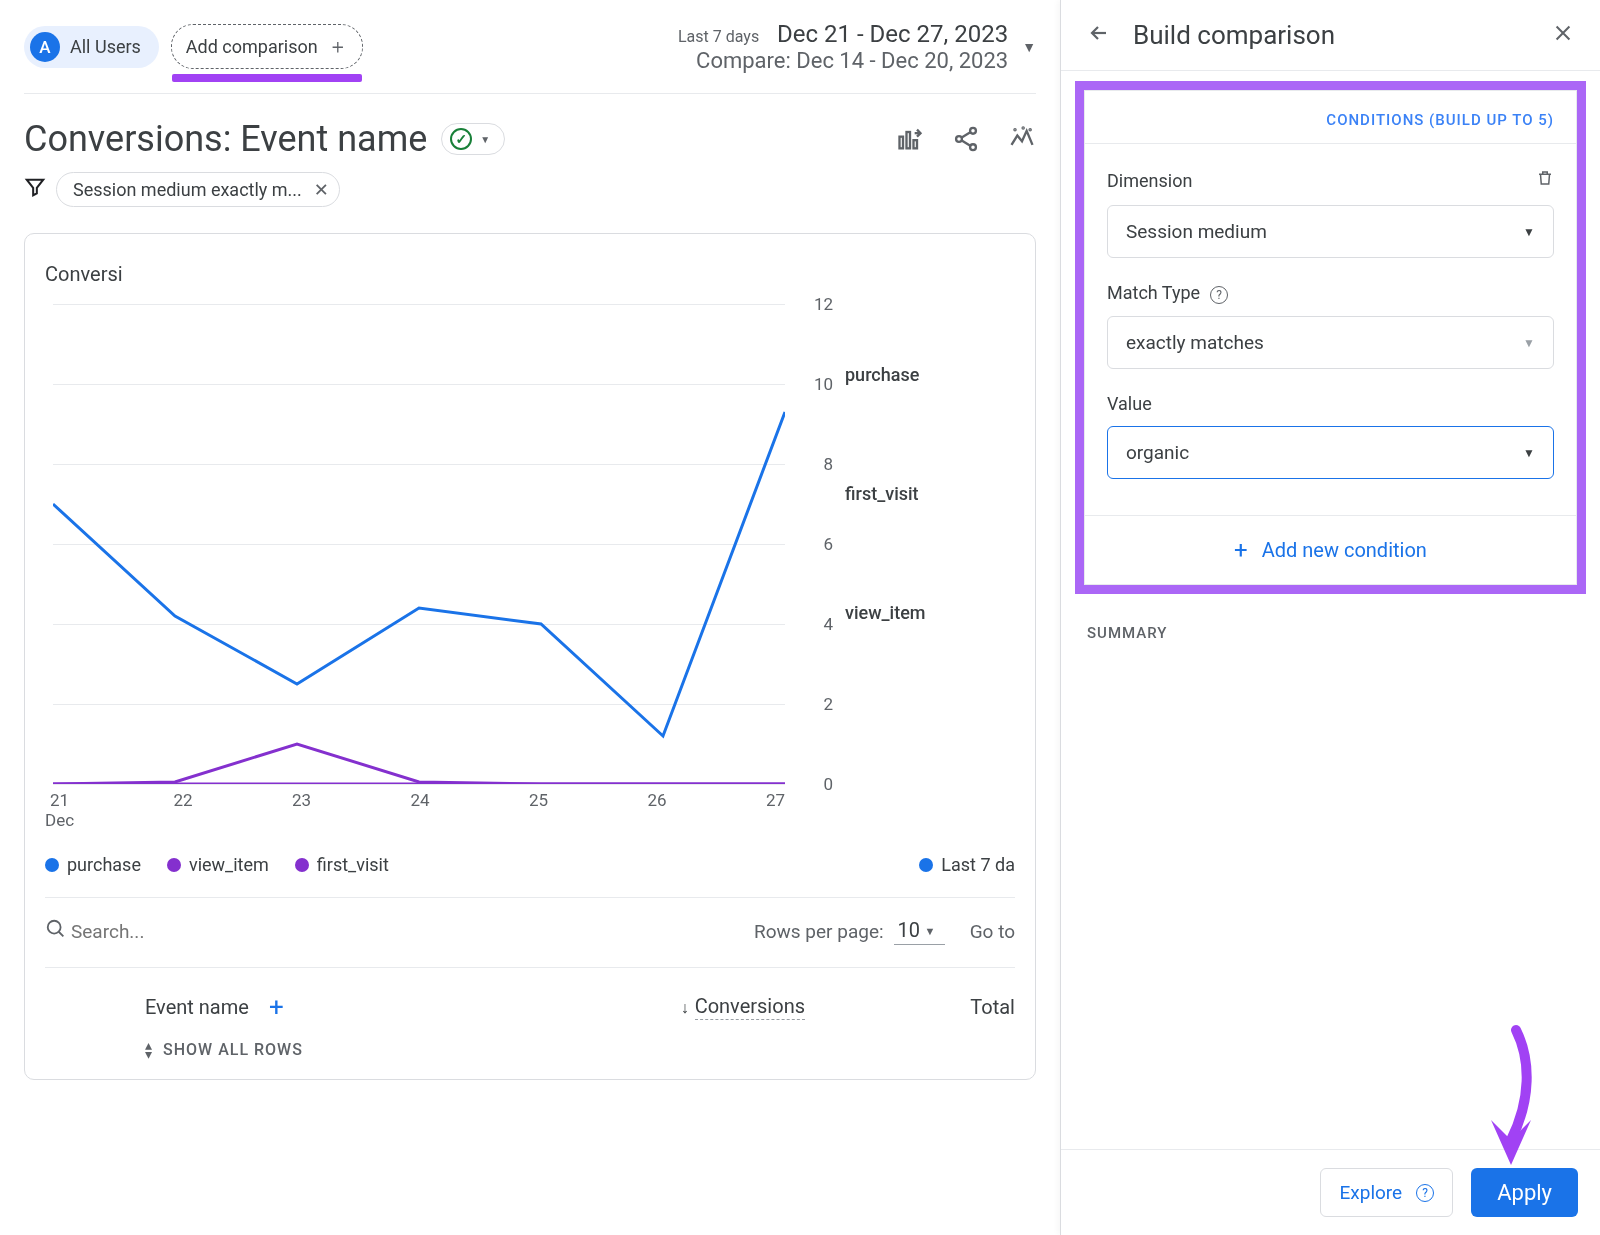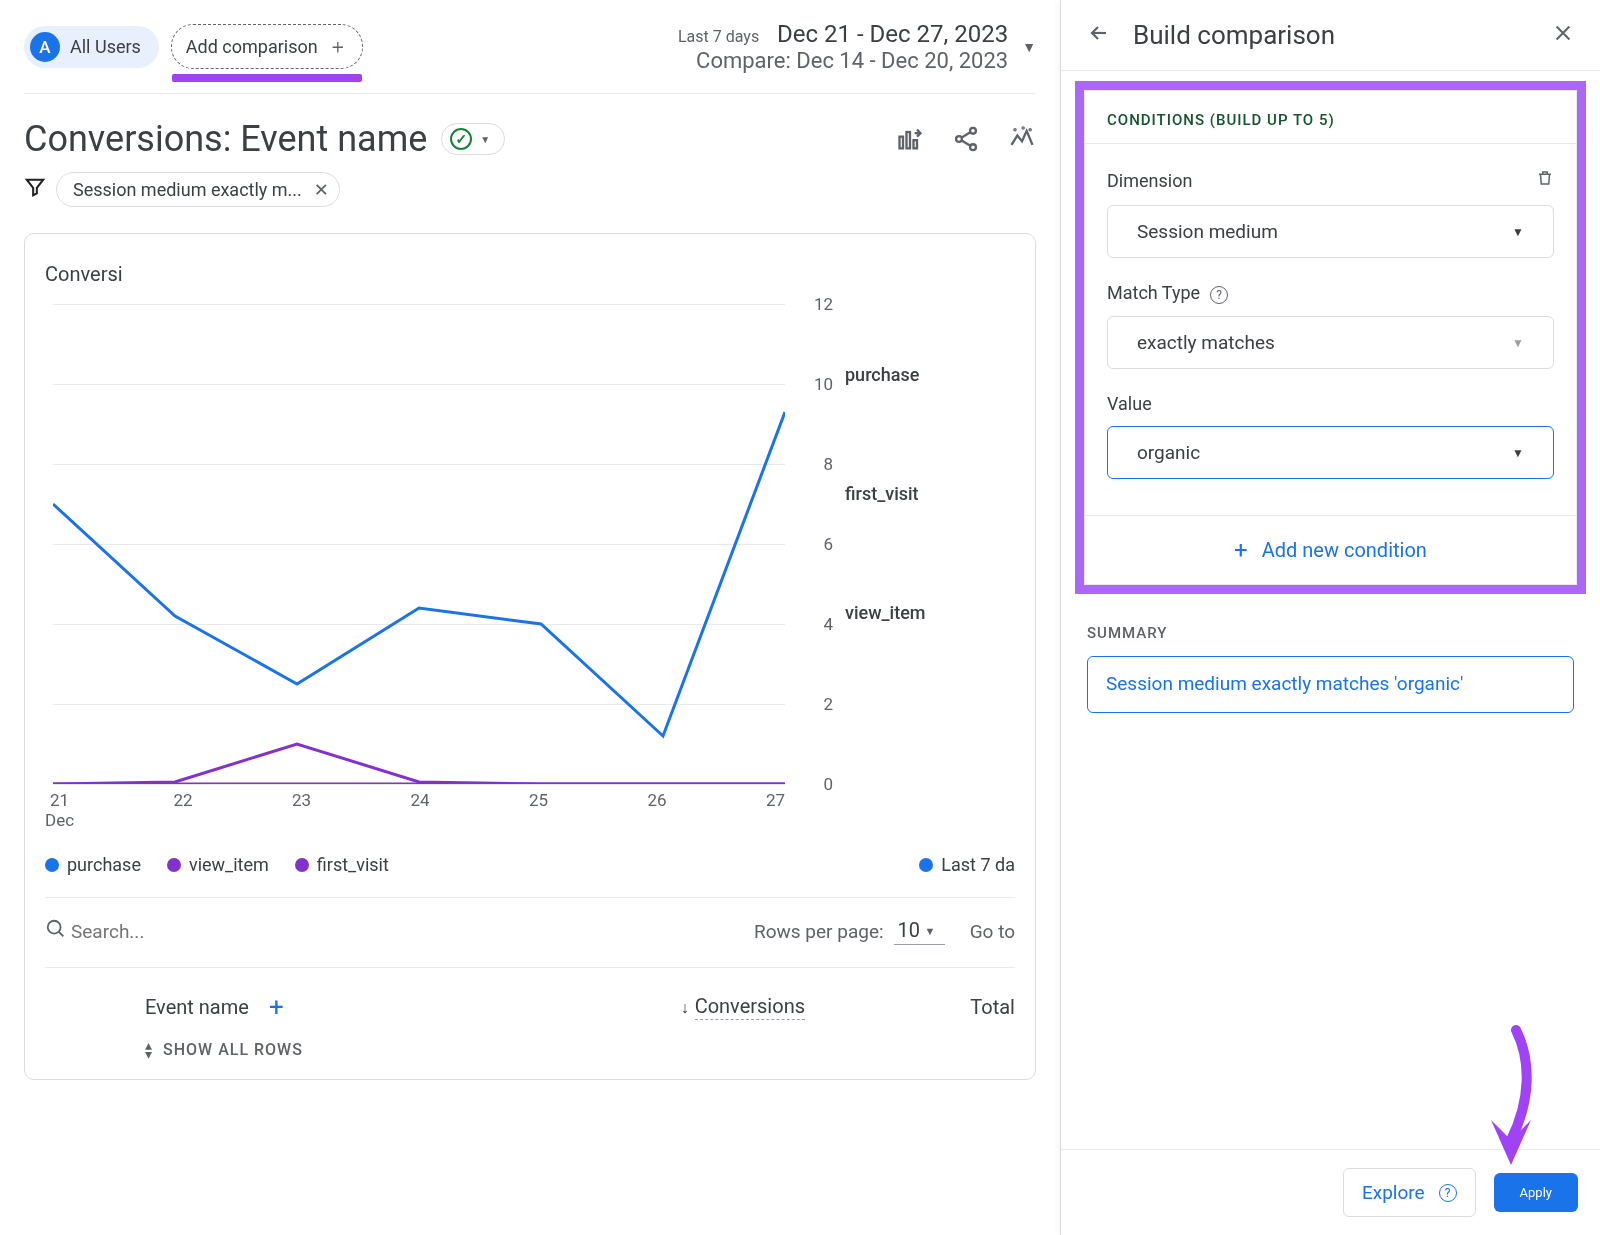--- a/index.html
+++ b/index.html
@@ -70,40 +70,40 @@
 
   
   .panel { position: absolute; right: 0; top: 0; width: 540px; bottom: 0; border-left: 1px solid #dadce0; background: #fff; display: flex; flex-direction: column; box-shadow: -2px 0 6px rgba(0,0,0,0.04); }
   .panel-head { display: flex; align-items: center; gap: 22px; padding: 20px 26px; border-bottom: 1px solid #e8eaed; }
   .panel-title { font-size: 26px; color: #3c4043; flex: 1; }
   .icon-btn { font-size: 22px; color: #5f6368; cursor: pointer; }
 
   .panel-body { flex: 1; overflow-y: auto; padding: 0; }
   .highlight-box { border: 9px solid #ab67f6; margin: 10px 14px; }
   .hb-inner { border: 1px solid #e8eaed; background: #fff; }
-  .cond-hdr { padding: 20px 22px 14px 22px; font-size: 15px; letter-spacing: 1px; color: #14532d; font-weight: 500; border-bottom: 1px solid #e8eaed; }
+  .cond-hdr { padding: 20px 22px 14px 22px; font-size: 15px; letter-spacing: 1px; color: #3b82f6; font-weight: 500; border-bottom: 1px solid #e8eaed; text-align: right; }
   .cond-body { padding: 16px 22px 20px 22px; }
   .fld-label-row { display: flex; align-items: center; justify-content: space-between; padding: 8px 0 6px 0; }
   .fld-label { font-size: 18px; color: #3c4043; }
   .trash-ico { font-size: 20px; color: #5f6368; cursor: pointer; }
   .help-ico { display: inline-flex; width: 18px; height: 18px; border: 1.5px solid #5f6368; border-radius: 50%; align-items: center; justify-content: center; font-size: 12px; color: #5f6368; margin-left: 6px; }
-  .select-box { display: flex; align-items: center; justify-content: space-between; border: 1px solid #dadce0; border-radius: 6px; padding: 14px 29px; font-size: 19px; color: #3c4043; margin: 6px 0 16px 0; cursor: pointer; background: #fff; }
+  .select-box { display: flex; align-items: center; justify-content: space-between; border: 1px solid #dadce0; border-radius: 6px; padding: 14px 18px; font-size: 19px; color: #3c4043; margin: 6px 0 16px 0; cursor: pointer; background: #fff; }
   .select-box.focus { border: 1.5px solid #1a73e8; }
   .sb-caret { font-size: 12px; color: #3c4043; }
   .add-cond { border-top: 1px solid #e8eaed; padding: 20px; text-align: center; }
   .add-cond-link { display: inline-flex; align-items: center; gap: 14px; color: #1a73e8; font-size: 20px; cursor: pointer; }
   .add-plus { font-size: 24px; }
 
   .summary-sec { padding: 20px 26px; }
   .summary-hdr { font-size: 15px; letter-spacing: 1px; color: #5f6368; font-weight: 500; padding-bottom: 14px; }
   .summary-chip { border: 1.5px solid #1a73e8; border-radius: 6px; padding: 14px 18px; color: #1a73e8; font-size: 19px; line-height: 1.4; }
 
   .panel-foot { display: flex; align-items: center; justify-content: flex-end; gap: 18px; padding: 18px 22px; border-top: 1px solid #e8eaed; position: relative; }
   .btn-explore { display: inline-flex; align-items: center; gap: 8px; border: 1px solid #dadce0; border-radius: 6px; padding: 12px 18px; font-size: 19px; color: #1a73e8; background: #fff; cursor: pointer; }
-  .btn-apply { border: none; border-radius: 6px; padding: 12px 26px; font-size: 13px; color: #fff; background: #1a73e8; cursor: pointer; }
+  .btn-apply { border: none; border-radius: 6px; padding: 12px 26px; font-size: 22px; color: #fff; background: #1a73e8; cursor: pointer; }
   .arrow-annot { position: absolute; right: 54px; top: -130px; color: #a142f4; pointer-events: none; }
 </style>
 </head>
 <body>
 
 <div class="main">
   <div class="top-row">
     <div class="chip-all">
       <div class="chip-avatar">A</div>
       <span>All Users</span>
@@ -335,21 +335,20 @@
           <span class="add-cond-link">
             <span class="add-plus">+</span>
             <span>Add new condition</span>
           </span>
         </div>
       </div>
     </div>
 
     <div class="summary-sec">
       <div class="summary-hdr">SUMMARY</div>
-      <div class="summary-chip">Session medium exactly matches 'organic'</div>
     </div>
   </div>
 
   <div class="panel-foot">
     <svg class="arrow-annot" width="70" height="160" viewBox="0 0 70 160">
       <path d="M40 10 C 55 40, 55 80, 35 120" stroke="#a142f4" stroke-width="10" fill="none" stroke-linecap="round"></path>
       <path d="M35 120 L15 100 L35 145 L55 100 Z" fill="#a142f4"></path>
     </svg>
     <button class="btn-explore">
       <span>Explore</span>

